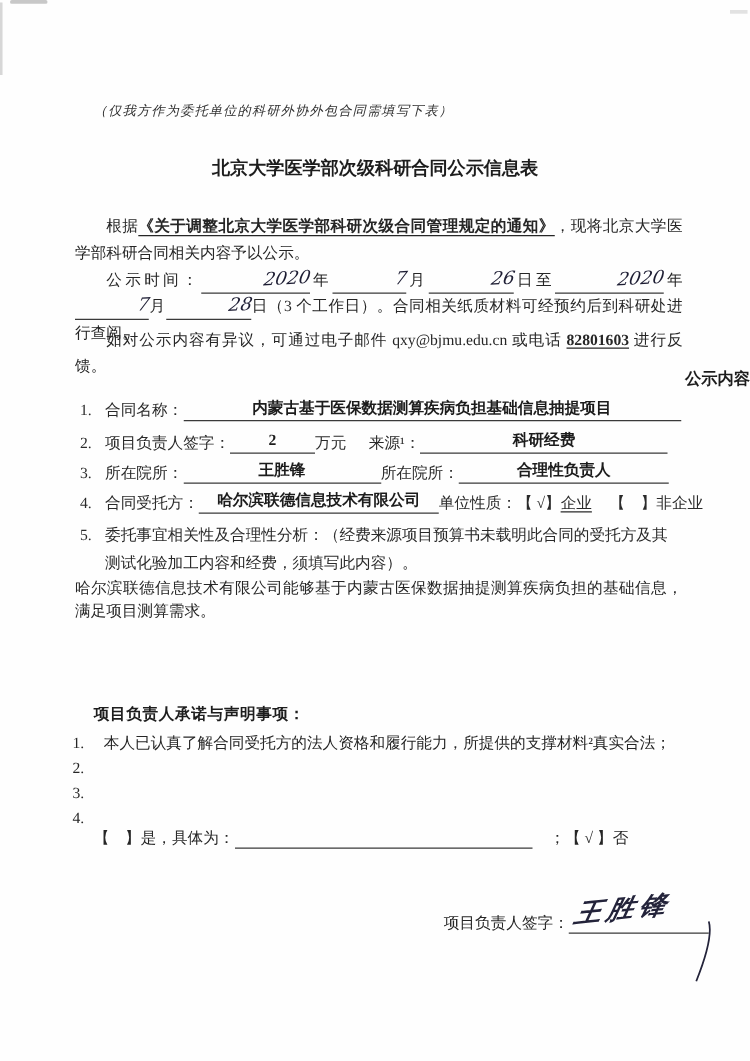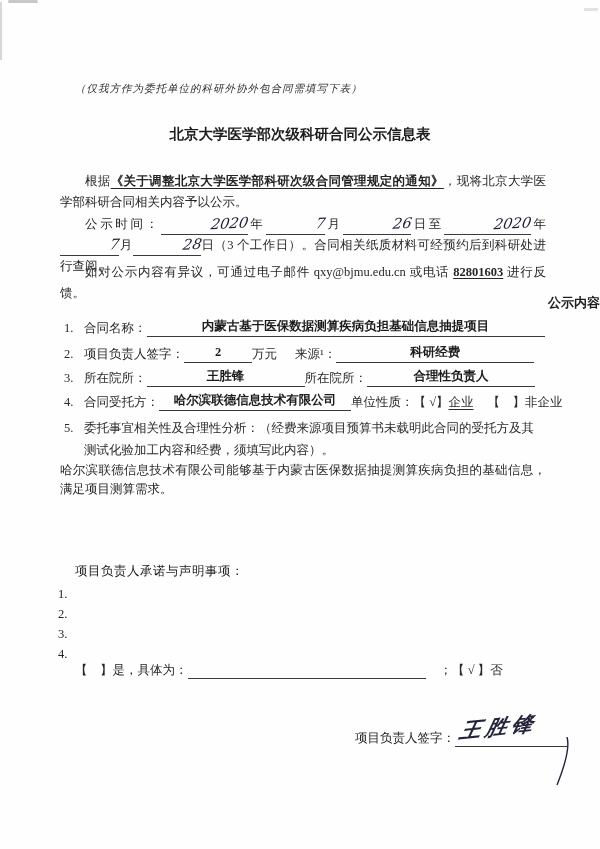--- a/index.html
+++ b/index.html
@@ -53,21 +53,21 @@
   .row { position:absolute; left:64px; font-size:12.5px; white-space:nowrap; color:#2a2a2a; }
   .row .num { display:inline-block; width:20px; }
   .fill { font-weight:bold; color:#1c1c1c; }
   #row-1 { top:318px; } #row-2 { top:344px; } #row-3 { top:368px; } #row-4 { top:392px; }
   #row-5 { top:417px; left:64px; width:478px; white-space:normal; display:flex; line-height:22px; }
   #row-5 .num { flex:0 0 20px; }
   #analysis-para { top:461px; line-height:19px; }
 
   .decl-heading {
     position:absolute; left:75px; top:563px;
-    font-size:12.5px; font-weight:normal; color:#1d1d1d; letter-spacing:.5px;
+    font-size:12.5px; font-weight:bold; color:#1d1d1d; letter-spacing:.5px;
   }
   .decl-list { position:absolute; left:58px; top:584px; width:505px; font-size:12.5px; }
   .decl-item { display:flex; line-height:20px; }
   .decl-item .dnum { flex:0 0 25px; }
   .relation-row { position:absolute; left:75px; top:662px; font-size:12.5px; white-space:nowrap; }
   .relation-blank { display:inline-block; width:238px; border-bottom:1px solid #3a3a3a; height:14px; vertical-align:bottom; }
 
   .sig-row { position:absolute; left:355px; top:730px; font-size:12.5px; white-space:nowrap; }
   .sig-line { display:inline-block; width:112px; border-bottom:1px solid #3a3a3a; height:16px; vertical-align:bottom; position:relative; }
   .sig-name {
@@ -110,20 +110,21 @@
     <span>委托事宜相关性及合理性分析：（经费来源项目预算书未载明此合同的受托方及其测试化验加工内容和经费，须填写此内容）。</span>
   </div>
 
 <p class="para" id="analysis-para">哈尔滨联德信息技术有限公司能够基于内蒙古医保数据抽提测算疾病负担的基础信息，满足项目测算需求。</p>
 
 <div class="decl-heading">项目负责人承诺与声明事项：</div>
 
 <div class="decl-list">
   <div class="decl-item">
       <span class="dnum">1.</span>
+      <span>本人已认真了解合同受托方的法人资格和履行能力，所提供的支撑材料²真实合法；</span>
     </div>
   <div class="decl-item">
       <span class="dnum">2.</span>
     </div>
   <div class="decl-item">
       <span class="dnum">3.</span>
     </div>
   <div class="decl-item">
       <span class="dnum">4.</span>
     </div>

